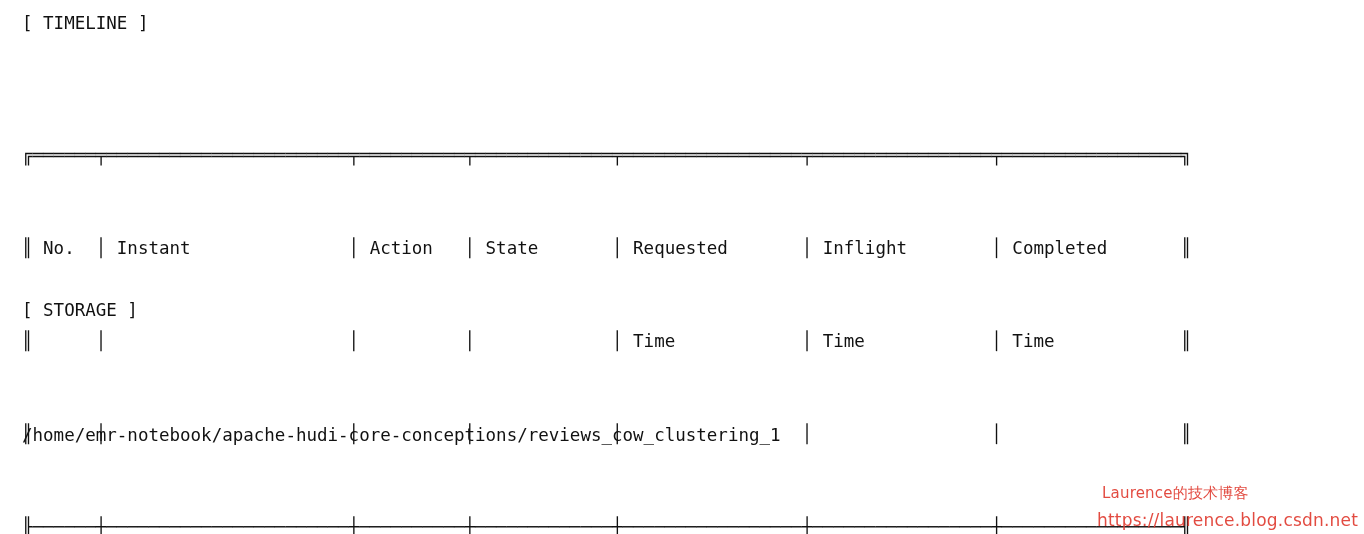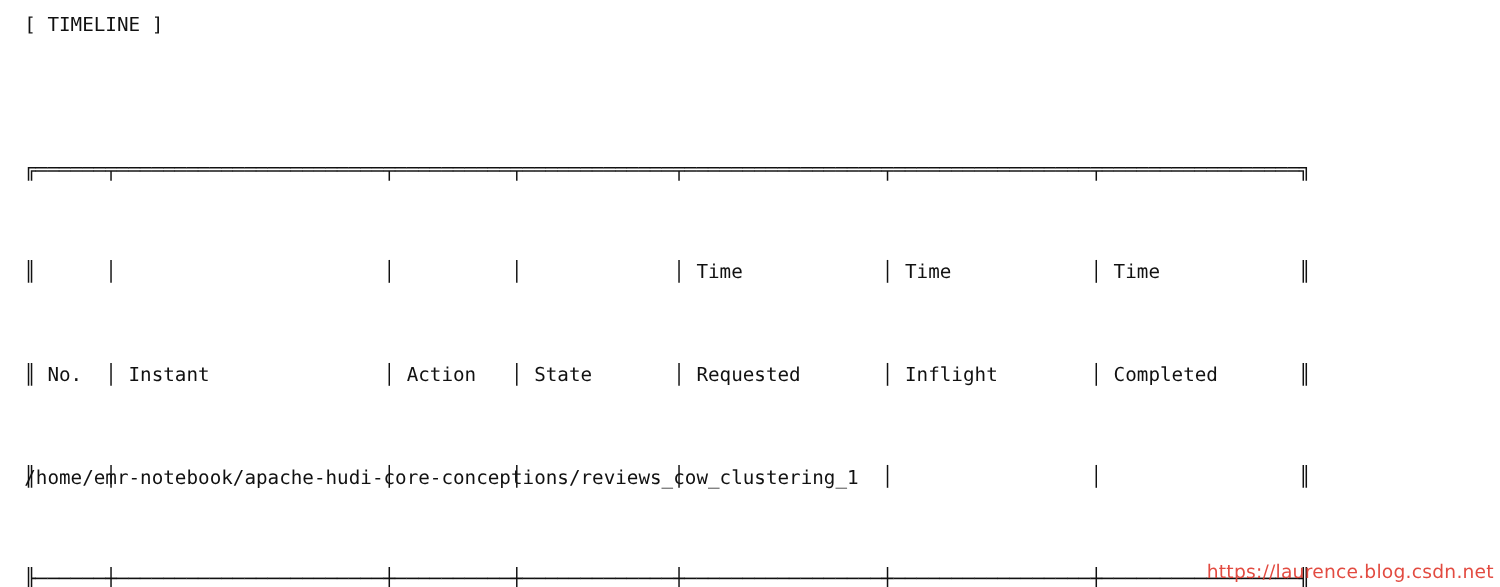--- a/index.html
+++ b/index.html
@@ -93,42 +93,44 @@
 </style>
 </head>
 <body>
 
 <div class="screen">
 
   <pre class="term section-head" id="timeline-head">[ TIMELINE ]</pre>
 
   <div class="table-block">
     <pre class="term row tbl-line">╔══════╤═══════════════════════╤══════════╤═════════════╤═════════════════╤═════════════════╤═════════════════╗</pre>
+    <pre class="term row tbl-line">║ No.  │ Instant               │ Action   │ State       │ Requested       │ Inflight        │ Completed       ║</pre>
     <pre class="term row tbl-line">║      │                       │          │             │ Time            │ Time            │ Time            ║</pre>
-    <pre class="term row tbl-line">║ No.  │ Instant               │ Action   │ State       │ Requested       │ Inflight        │ Completed       ║</pre>
     <pre class="term row tbl-line">║      │                       │          │             │                 │                 │                 ║</pre>
     <pre class="term row tbl-line">╟──────┼───────────────────────┼──────────┼─────────────┼─────────────────┼─────────────────┼─────────────────╢</pre>
 
     
 
     
 
     
 
     
   </div>
 
+  <pre class="term section-head" id="storage-head">[ STORAGE ]</pre>
 
   <div class="tree-block">
     <pre class="term row path-line">/home/emr-notebook/apache-hudi-core-conceptions/reviews_cow_clustering_1</pre>
 
     
 
     
 
     
 
     
   </div>
 
+  <div class="watermark" id="wm-title">Laurence的技术博客</div>
   <div class="watermark" id="wm-url">https://laurence.blog.csdn.net</div>
 
 </div>
 
 </body></html>

